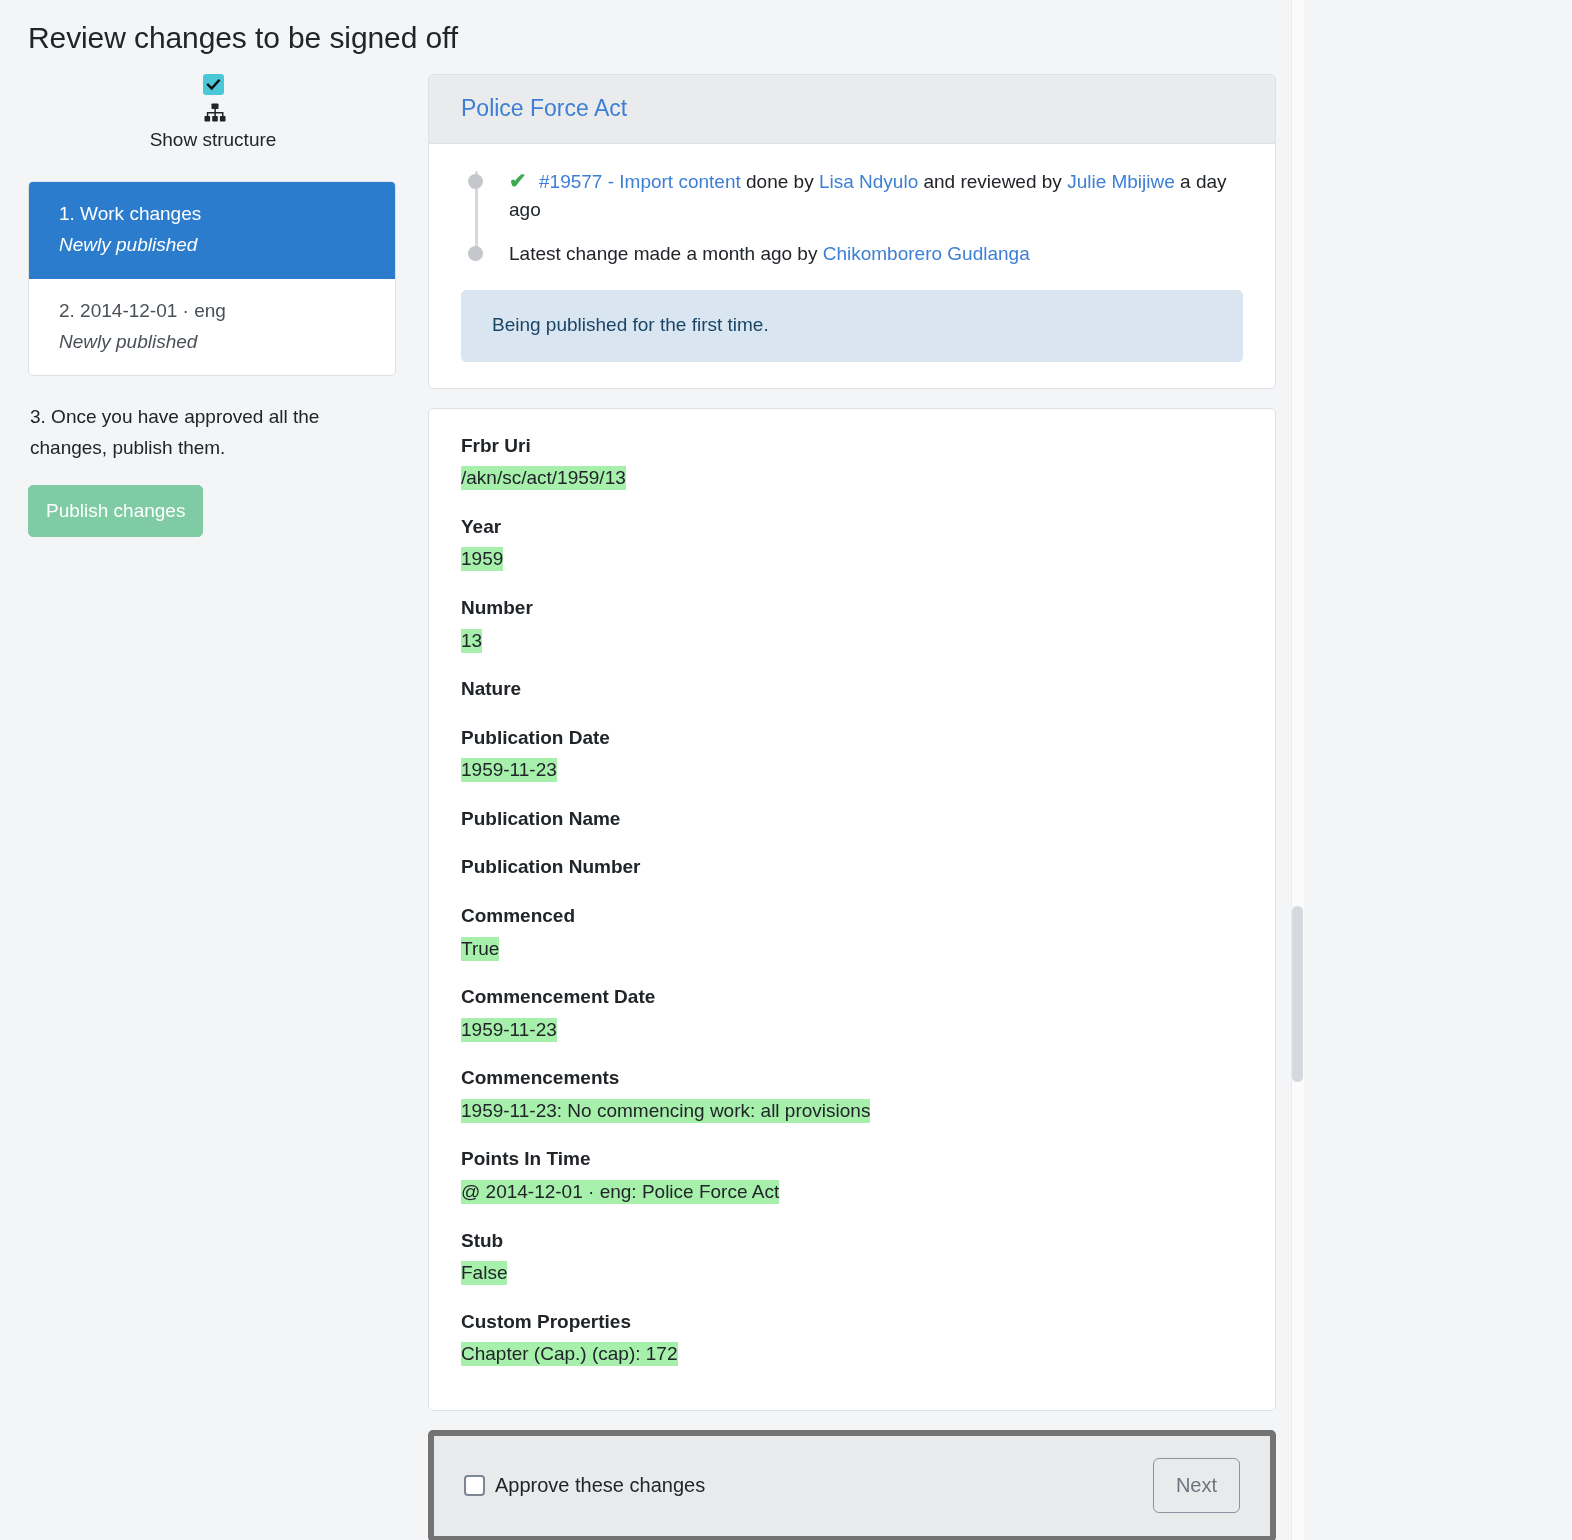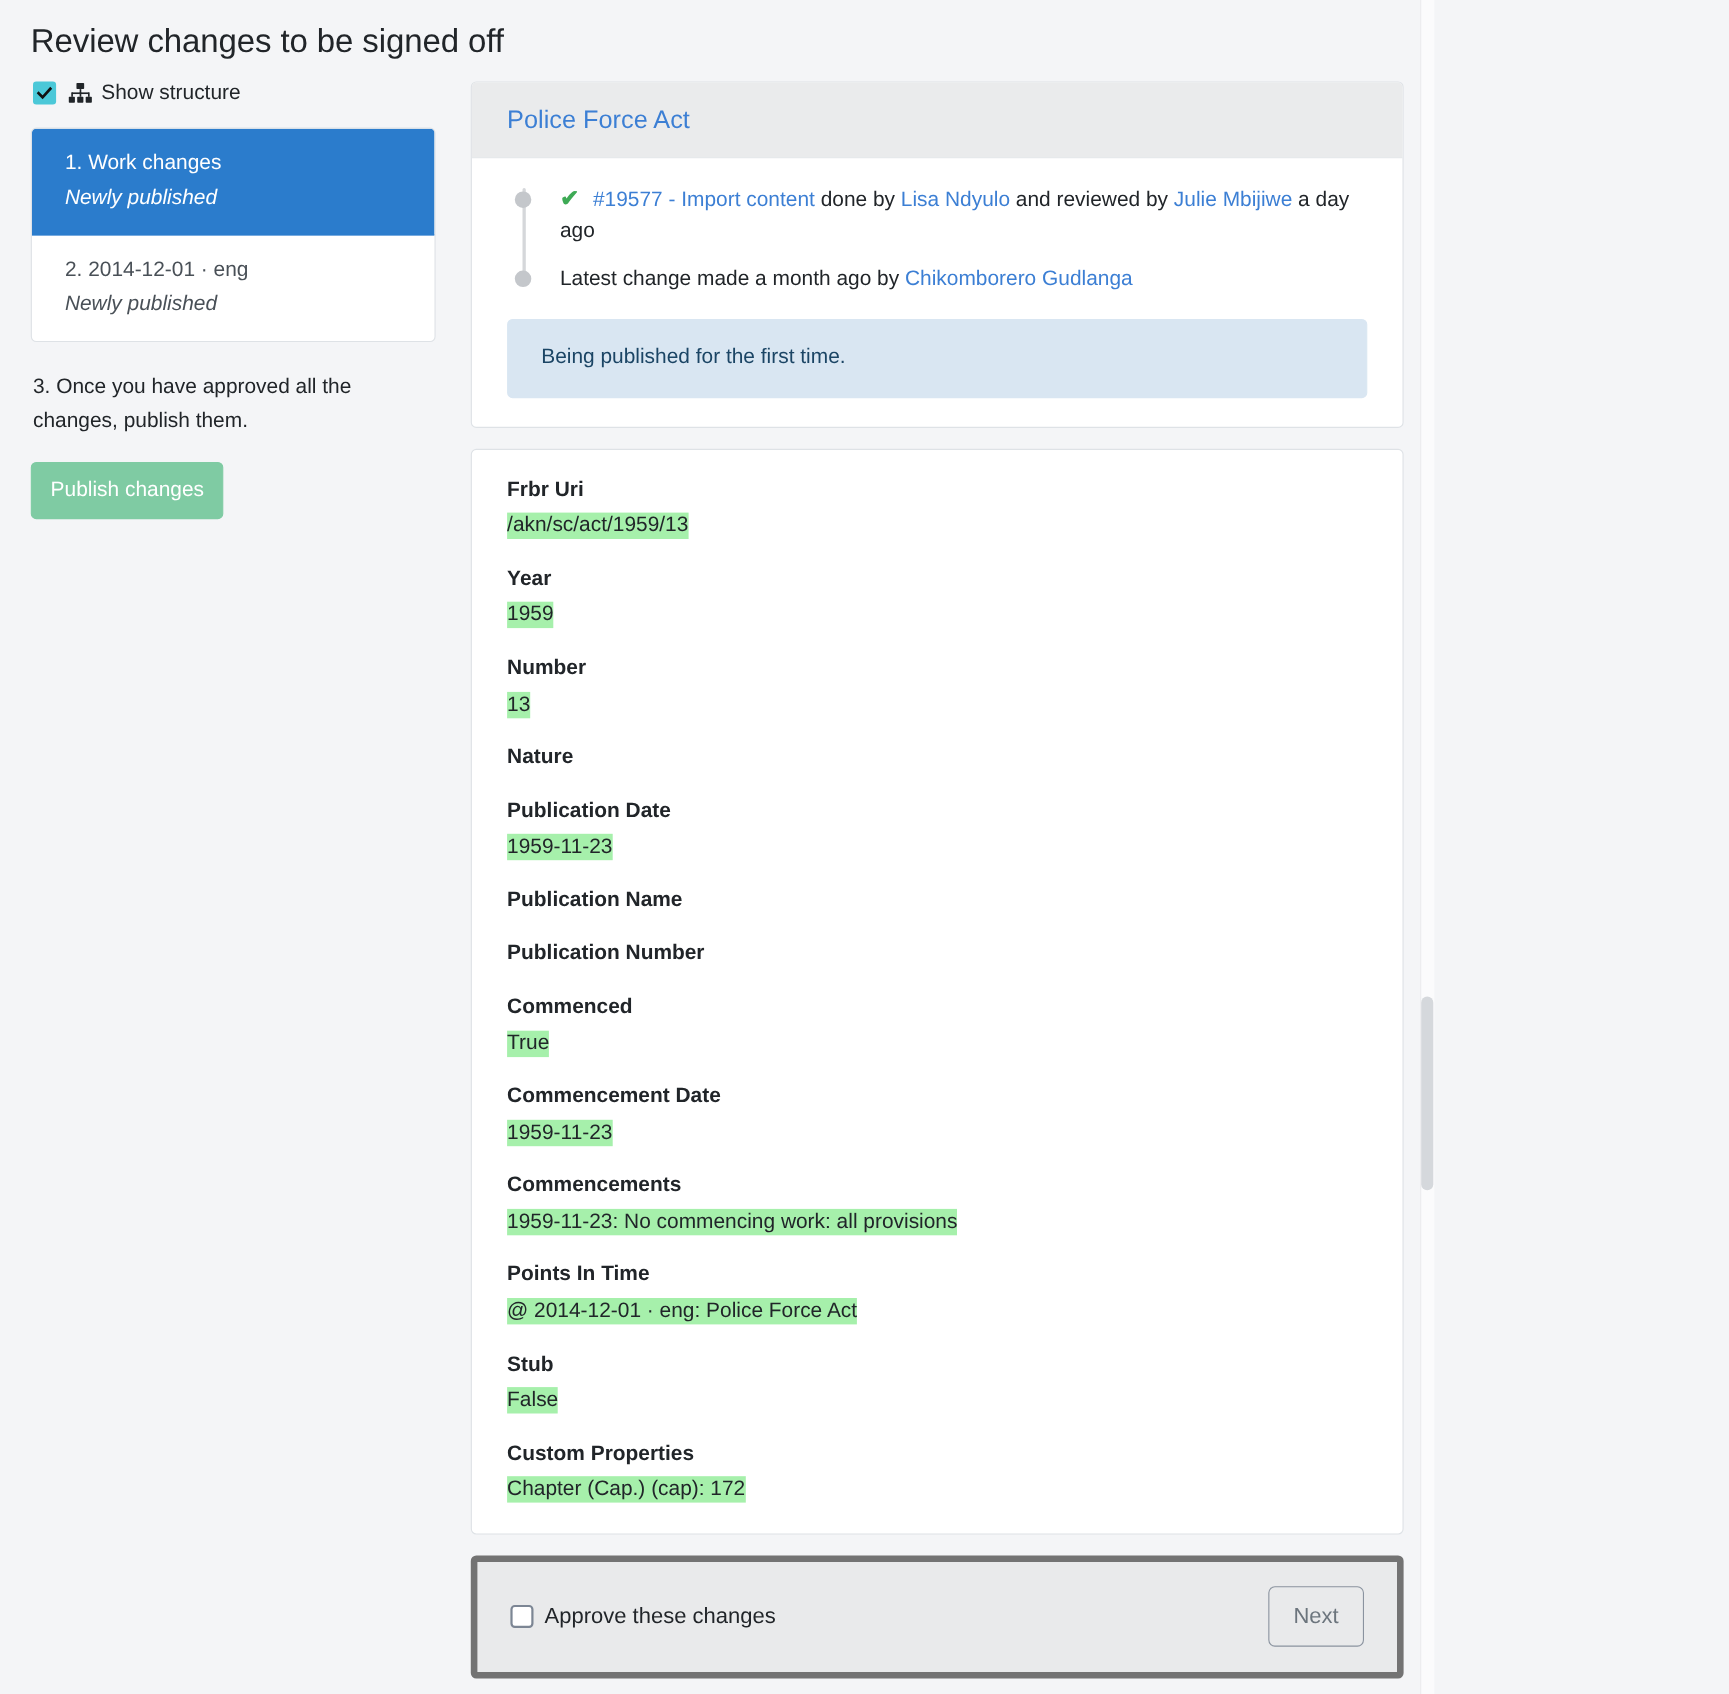--- a/index.html
+++ b/index.html
@@ -44,22 +44,23 @@
     flex: 1 1 auto;
     min-width: 0;
     padding-left: 16px;
   }
 
   
   .show-structure {
     display: flex;
     align-items: center;
     gap: 8px;
-    margin-bottom: 21px;
+    margin-bottom: 32px;
     padding-left: 2px;
+    flex-direction: column;
   }
   .cb-teal {
     width: 21px; height: 21px;
     border-radius: 3px;
     background: #4bc8d8;
     display: inline-flex;
     align-items: center;
     justify-content: center;
     flex: 0 0 21px;
     cursor: pointer;
@@ -193,21 +194,21 @@
     border: 1px solid #d9e6f2;
     border-radius: 5px;
     padding: 21px 30px 22px 30px;
     color: #1b4565;
     font-size: 19px;
     line-height: 1.4;
   }
 
   
   .prop { margin-bottom: 22px; }
-  .prop:last-child { margin-bottom: 0; }
+  .prop:last-child { margin-bottom: 16px; }
   .prop-label {
     font-size: 19px;
     font-weight: bold;
     color: #212529;
     line-height: 1.4;
   }
   .prop-value {
     font-size: 19px;
     color: #212529;
     line-height: 1.45;

